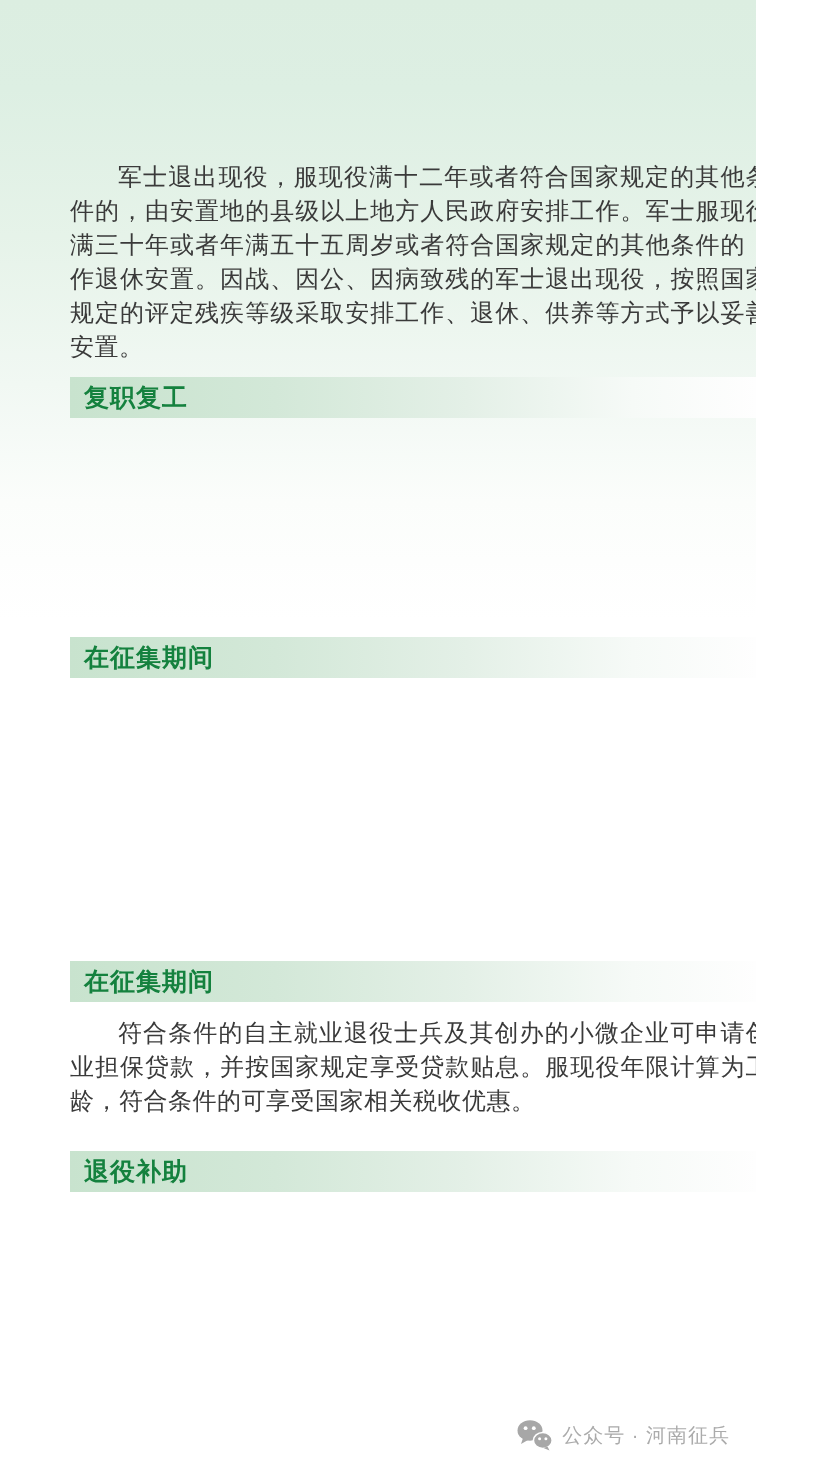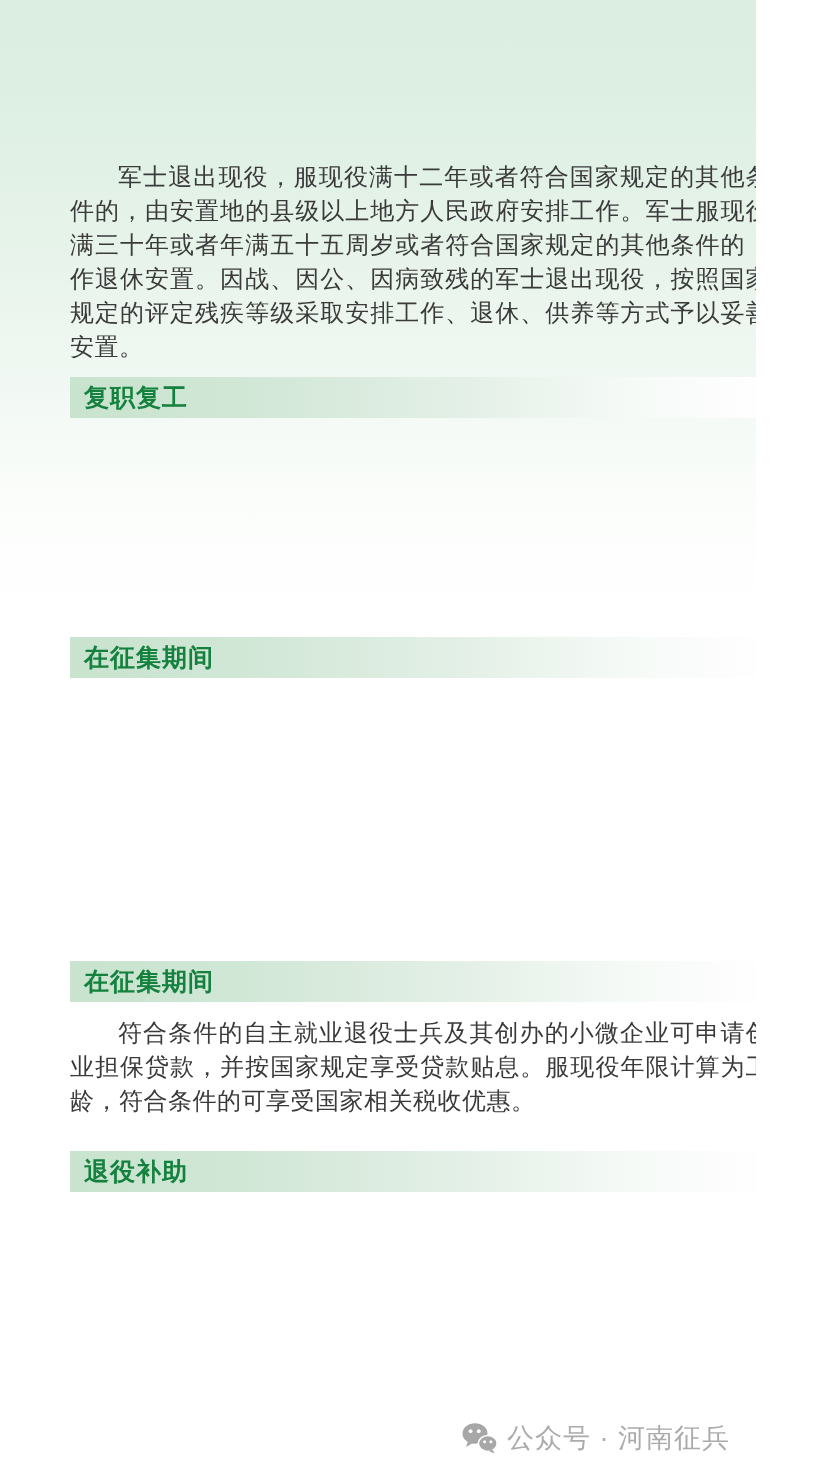--- a/index.html
+++ b/index.html
@@ -52,21 +52,21 @@
     letter-spacing:1px;
   }
   .watermark {
     position:absolute;
     top:1420px;
     right:26px;
     display:flex;
     align-items:center;
     gap:9px;
     color:#ababab;
-    font-size:27px;
+    font-size:20px;
     letter-spacing:1px;
   }
   .wechat-icon { display:block; }
 </style>
 </head>
 <body>
 
 <div class="page">
 
   <p class="para" style="top:160px">军士退出现役，服现役满十二年或者符合国家规定的其他条件的，由安置地的县级以上地方人民政府安排工作。军士服现役满三十年或者年满五十五周岁或者符合国家规定的其他条件的，作退休安置。因战、因公、因病致残的军士退出现役，按照国家规定的评定残疾等级采取安排工作、退休、供养等方式予以妥善安置。</p>

